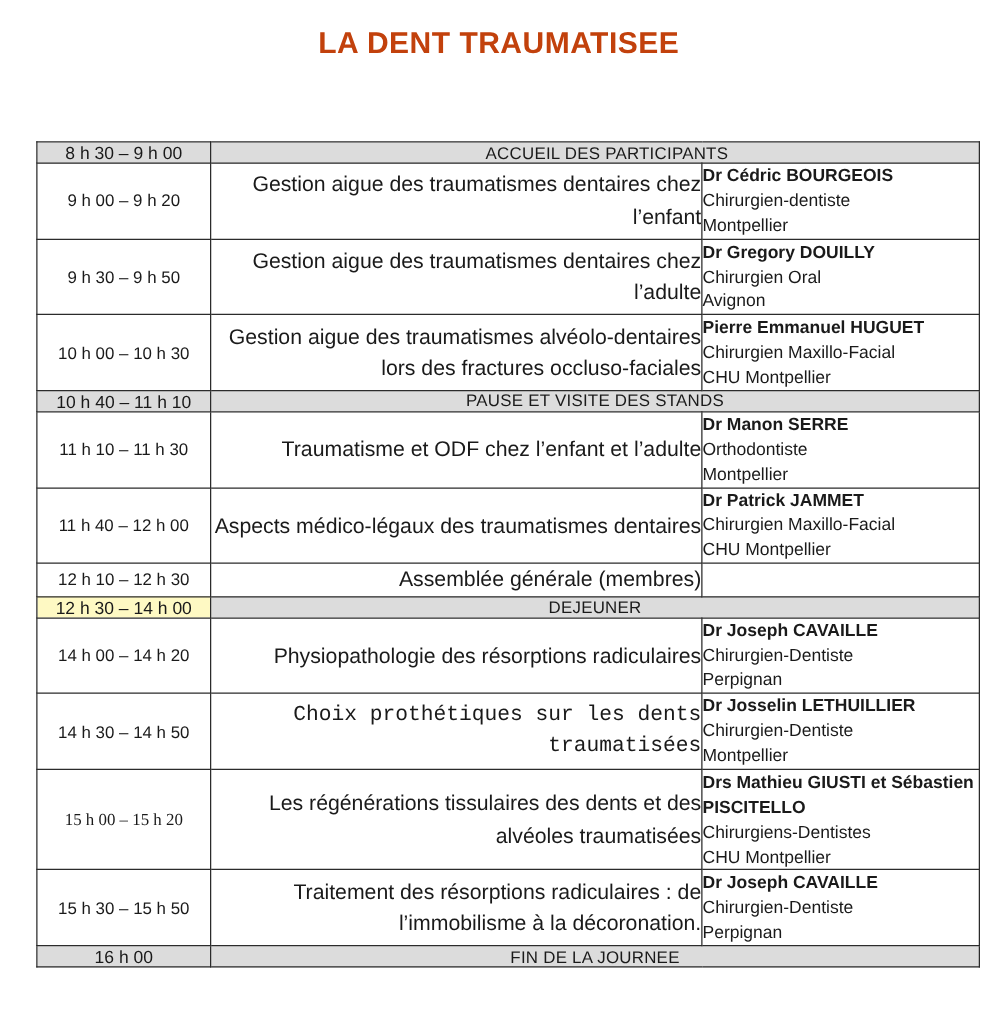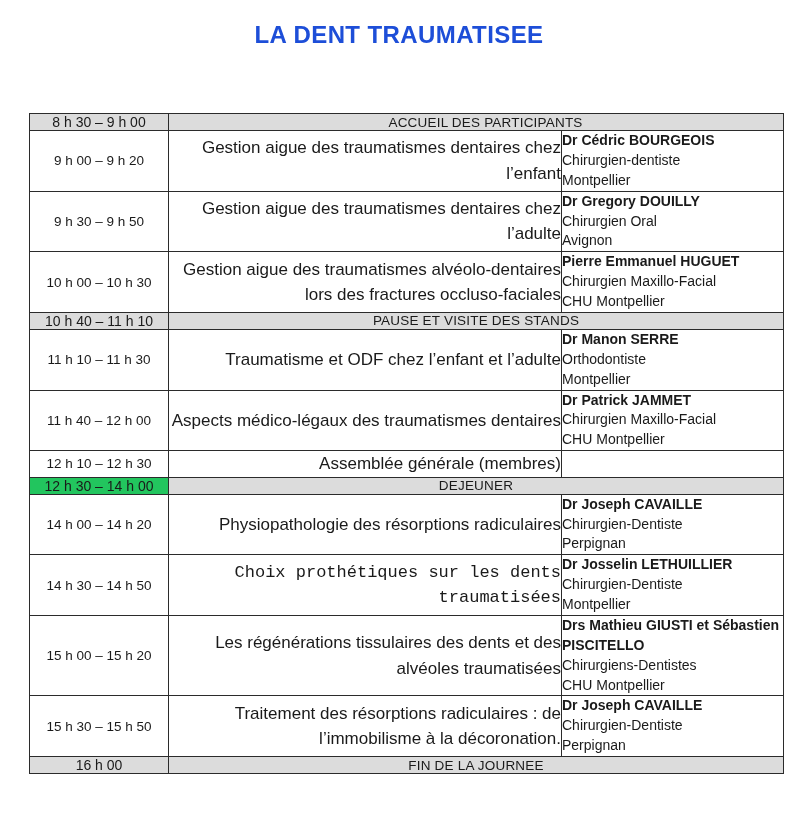--- a/index.html
+++ b/index.html
@@ -108,21 +108,21 @@
     display: block;
     font-weight: normal;
   }
   .row-empty-speaker { }
 </style>
 </head>
 <body>
 
 <div class="page">
 
-  <h1 class="doc-title" style="color: #1d4ed8;">LA DENT TRAUMATISEE</h1>
+  <h1 class="doc-title" style="color: #c2410c;">LA DENT TRAUMATISEE</h1>
 
   <div class="table-wrap">
     <table class="program">
       <colgroup>
         <col class="col-time">
         <col class="col-topic">
         <col class="col-spkr">
       </colgroup>
       <tbody>
           <tr class="banner-row">
@@ -177,21 +177,21 @@
               <span class="spk-role">Chirurgien Maxillo-Facial</span>
               <span class="spk-city">CHU Montpellier</span>
             </td>
           </tr>
           <tr class="session-row">
             <td class="cell-time" style="border-color: rgb(43, 43, 43);">12 h 10 – 12 h 30</td>
             <td class="cell-topic" style="border-color: rgb(43, 43, 43);">Assemblée générale (membres)</td>
             <td class="cell-speaker row-empty-speaker" style="border-color: rgb(43, 43, 43);"></td>
           </tr>
           <tr class="banner-row">
-            <td class="cell-time-banner" style="background: #22c55e; border-color: rgb(43, 43, 43);">12 h 30 – 14 h 00</td>
+            <td class="cell-time-banner" style="background: #fef9c3; border-color: rgb(43, 43, 43);">12 h 30 – 14 h 00</td>
             <td class="cell-banner-label" colspan="2" style="background: rgb(220, 220, 220); border-color: rgb(43, 43, 43);">DEJEUNER</td>
           </tr>
           <tr class="session-row">
             <td class="cell-time" style="border-color: rgb(43, 43, 43);">14 h 00 – 14 h 20</td>
             <td class="cell-topic" style="border-color: rgb(43, 43, 43);">Physiopathologie des résorptions radiculaires</td>
             <td class="cell-speaker" style="border-color: rgb(43, 43, 43);">
               <span class="spk-name">Dr Joseph CAVAILLE</span>
               <span class="spk-role">Chirurgien-Dentiste</span>
               <span class="spk-city">Perpignan</span>
             </td>
@@ -199,21 +199,21 @@
           <tr class="session-row">
             <td class="cell-time" style="border-color: rgb(43, 43, 43);">14 h 30 – 14 h 50</td>
             <td class="cell-topic" style="border-color: rgb(43, 43, 43); font-family: Liberation Mono, monospace;">Choix prothétiques sur les dents traumatisées</td>
             <td class="cell-speaker" style="border-color: rgb(43, 43, 43); margin-top: 32px;">
               <span class="spk-name">Dr Josselin LETHUILLIER</span>
               <span class="spk-role">Chirurgien-Dentiste</span>
               <span class="spk-city">Montpellier</span>
             </td>
           </tr>
           <tr class="session-row">
-            <td class="cell-time" style="border-color: rgb(43, 43, 43);">15 h 00 – 15 h 20</td>
+            <td class="cell-time" style="border-color: rgb(43, 43, 43); font-family: Liberation Serif, serif;">15 h 00 – 15 h 20</td>
             <td class="cell-topic" style="border-color: rgb(43, 43, 43);">Les régénérations tissulaires des dents et des alvéoles traumatisées</td>
             <td class="cell-speaker" style="border-color: rgb(43, 43, 43);">
               <span class="spk-name">Drs Mathieu GIUSTI et Sébastien PISCITELLO</span>
               <span class="spk-role">Chirurgiens-Dentistes</span>
               <span class="spk-city">CHU Montpellier</span>
             </td>
           </tr>
           <tr class="session-row">
             <td class="cell-time" style="border-color: rgb(43, 43, 43);">15 h 30 – 15 h 50</td>
             <td class="cell-topic" style="border-color: rgb(43, 43, 43);">Traitement des résorptions radiculaires : de l’immobilisme à la décoronation.</td>

